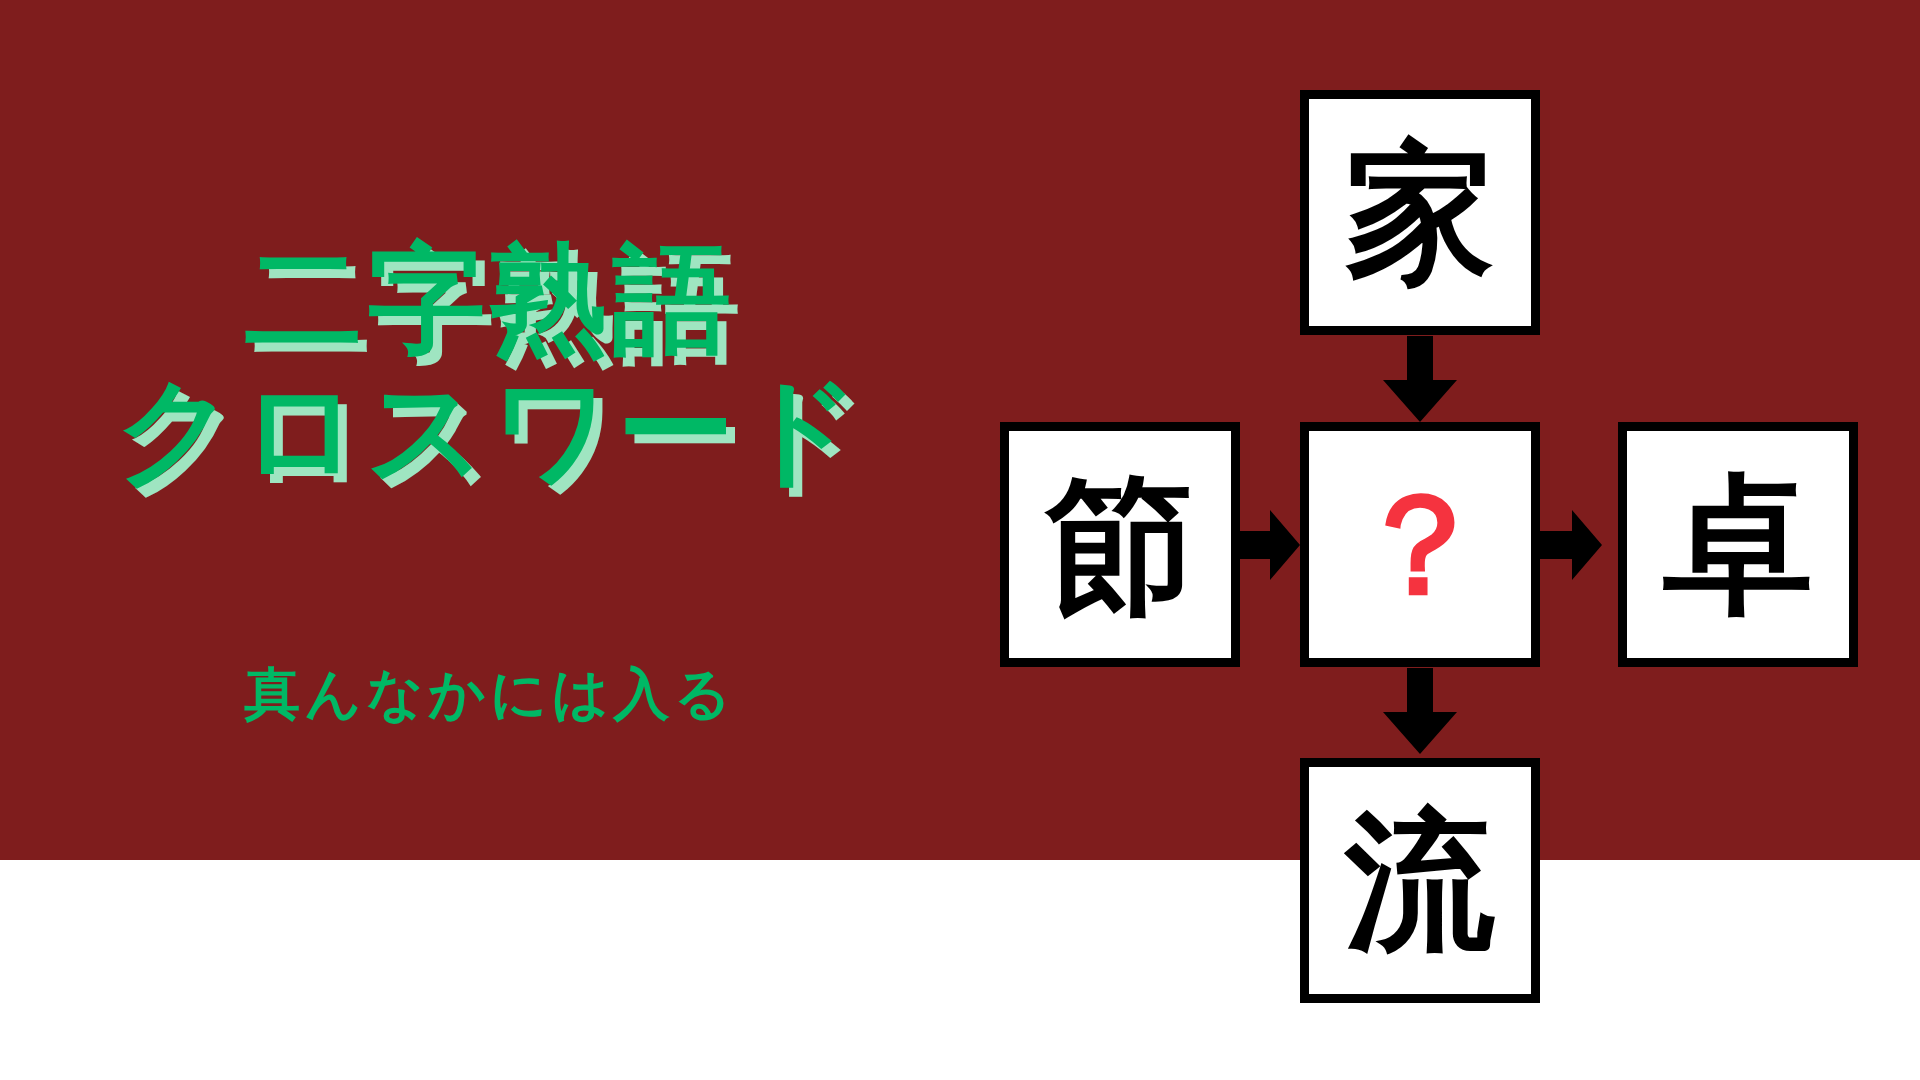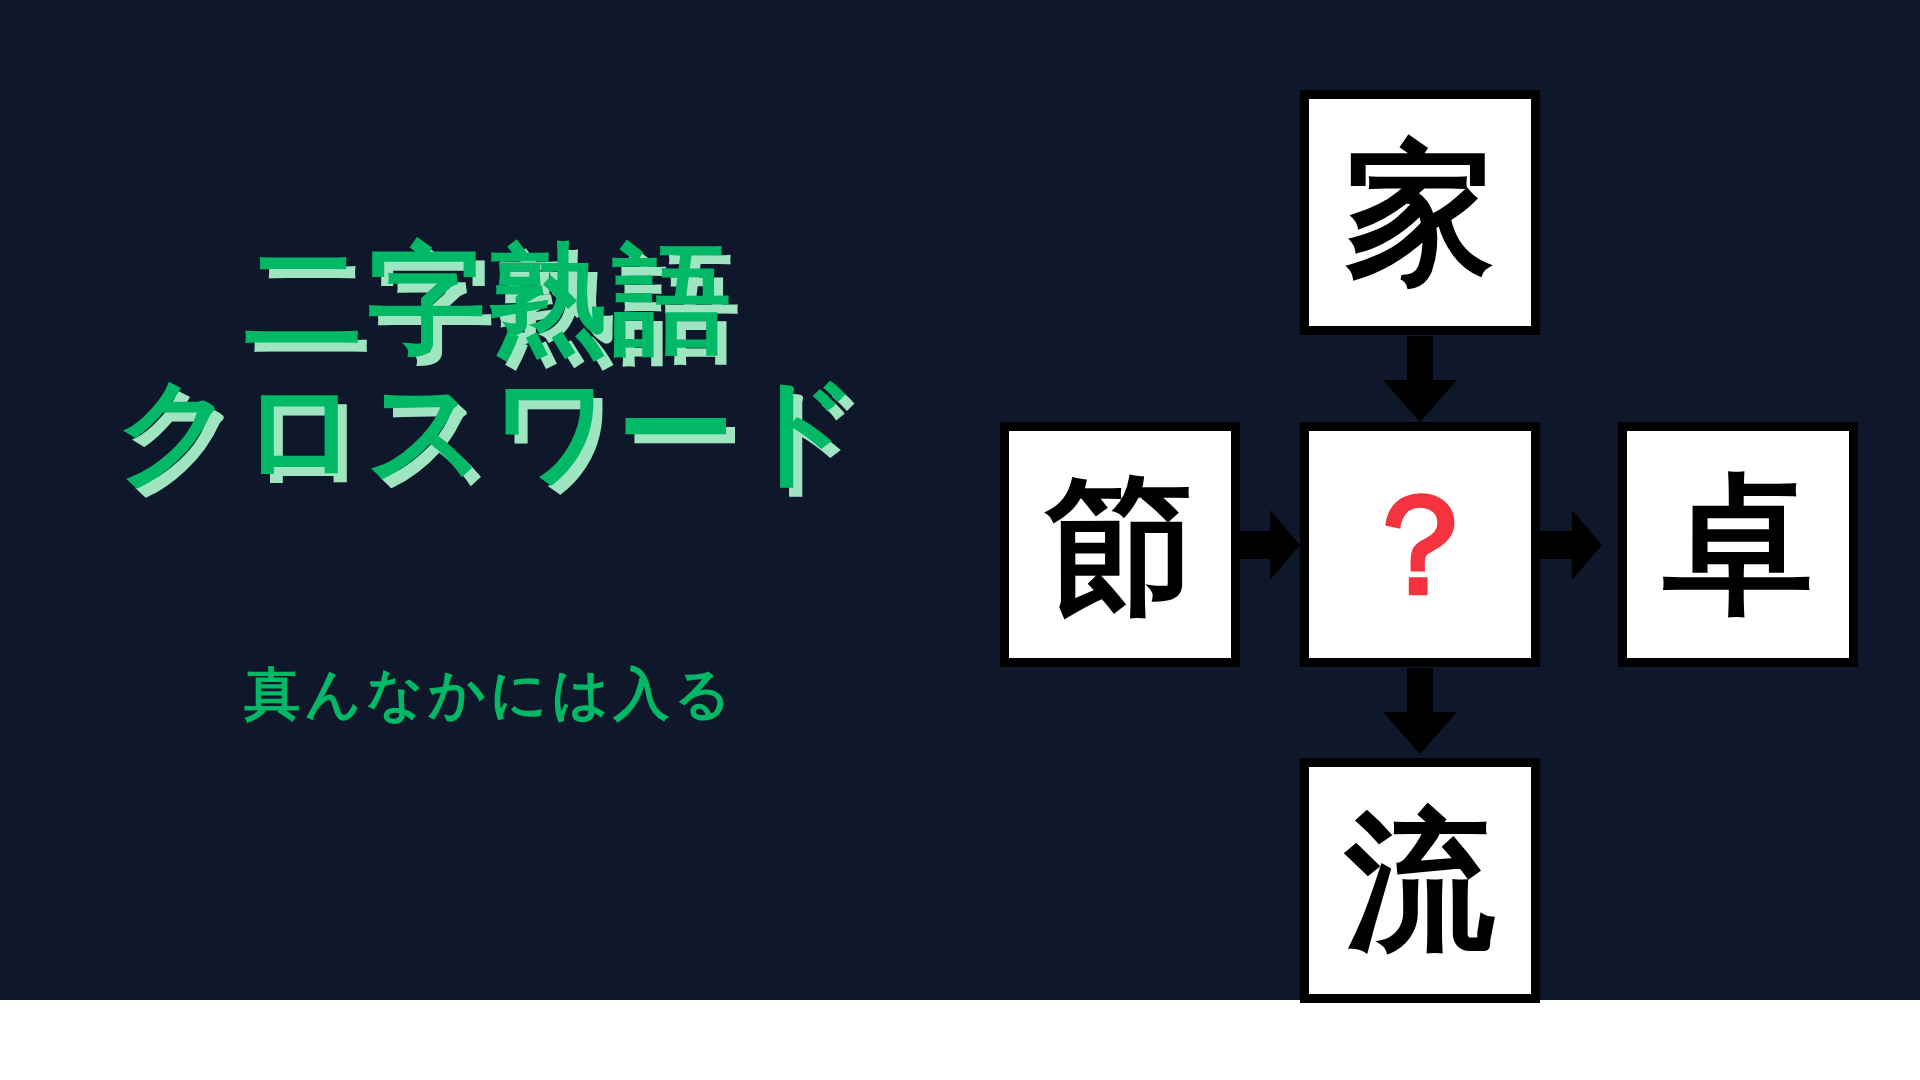--- a/index.html
+++ b/index.html
@@ -10,22 +10,22 @@
   body {
     width: 1920px;
     height: 1080px;
     overflow: hidden;
     font-family: "DejaVu Sans", "Liberation Sans", sans-serif;
   }
 
   .stage {
     position: relative;
     width: 1920px;
-    height: 1000px;
-    background: #0f172a;
+    height: 860px;
+    background: #7f1d1d;
   }
 
   
   .title-block {
     position: absolute;
     left: 0px;
     top: 236px;
     width: 980px;
     text-align: center;
   }

